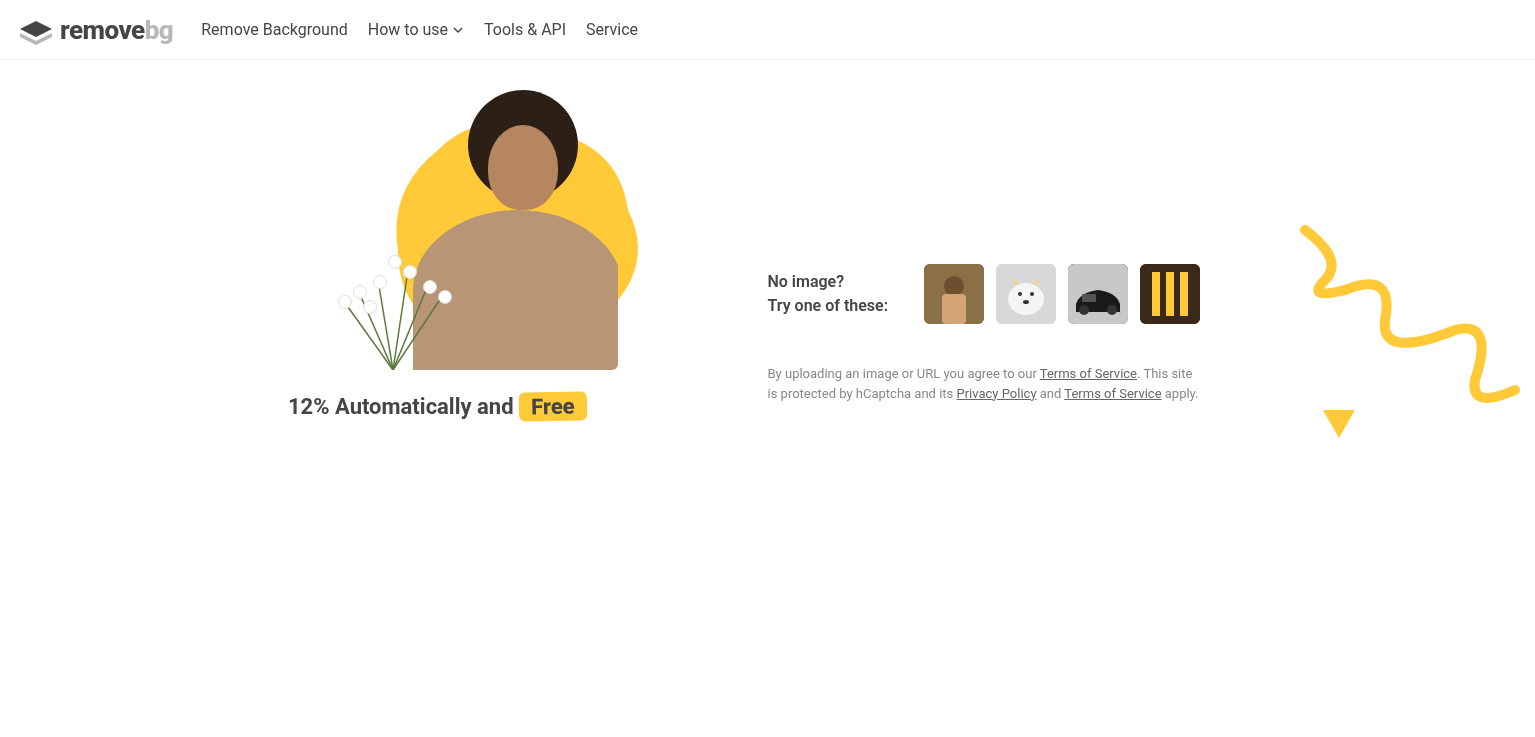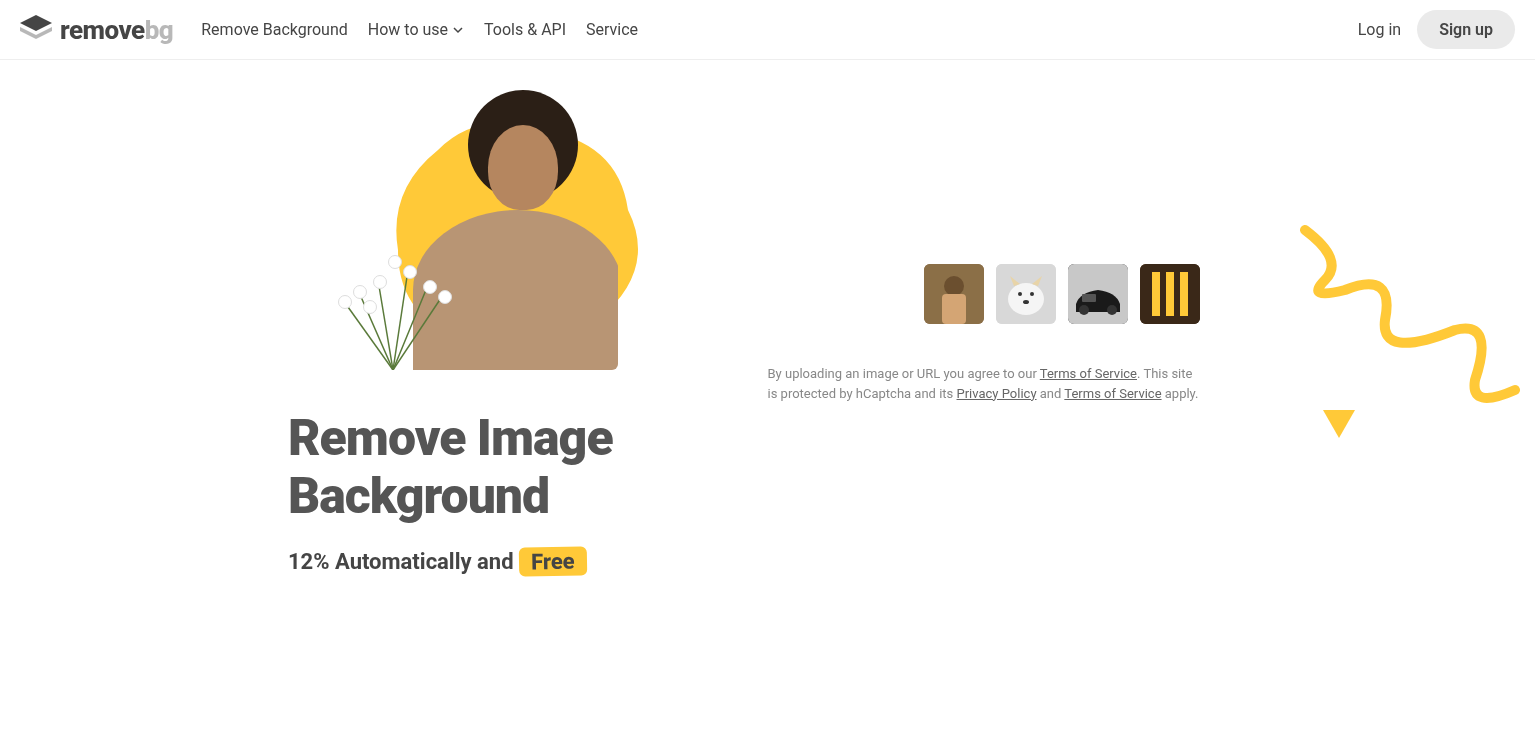--- a/index.html
+++ b/index.html
@@ -1,18 +1,18 @@
 <!DOCTYPE html>
 <html><head>
 <meta charset="utf-8">
 <style>
 *{margin:0;padding:0;box-sizing:border-box}
 body{font-family:-apple-system,BlinkMacSystemFont,"Segoe UI",Roboto,Helvetica,Arial,sans-serif;background:#fff;color:#454545;width:1535px}
 header{display:flex;align-items:center;padding:0 20px;height:60px;border-bottom:1px solid #eee}
-.logo{display:flex;align-items:flex-start;gap:8px;margin-right:28px}
+.logo{display:flex;align-items:flex-end;gap:8px;margin-right:28px}
 .logo-text{font-size:26px;font-weight:800;color:#454545;letter-spacing:-0.5px}
 .logo-text .bg{color:#b8b8b8}
 nav{display:flex;gap:20px;flex:1}
 nav a{color:#454545;text-decoration:none;font-size:16px;display:flex;align-items:center;gap:4px}
 .auth{display:flex;align-items:center;gap:16px}
 .auth a{text-decoration:none;color:#454545;font-size:16px}
 .signup{background:#eaeaea;padding:10px 22px;border-radius:22px;font-weight:600}
 main{display:flex;padding:30px 0 0 0;position:relative;overflow:hidden;height:677px}
 .left{width:50%;padding-left:288px;padding-top:0}
 .hero-img{position:relative;width:360px;height:280px;margin-left:30px}
@@ -61,24 +61,20 @@
     <a href="#">Remove Background</a>
     <a href="#">
         <span>How to use</span>
         <svg class="chev" width="12" height="12" viewBox="0 0 12 12">
           <path d="M2 4 L6 8 L10 4" stroke="#454545" stroke-width="1.5" fill="none"></path>
         </svg>
       </a>
     <a href="#">Tools &amp; API</a>
     <a href="#">Service</a>
   </nav>
-  <div class="auth">
-    <a href="#">Log in</a>
-    <a href="#" class="signup">Sign up</a>
-  </div>
 </header>
 
 <main>
   <div class="left">
     <div class="hero-img">
       <svg class="yellow-blob" viewBox="0 0 280 260">
           <path d="M60 40 Q100 0 160 20 Q240 30 250 100 Q280 160 220 210 Q160 260 90 230 Q20 210 20 140 Q10 80 60 40 Z" fill="#ffc938"></path>
         </svg>
       <div class="person">
         <div class="hair"></div>
@@ -99,34 +95,34 @@
         <div class="flower" style="left:55px;top:75px"></div>
         <div class="flower" style="left:85px;top:65px"></div>
         <div class="flower" style="left:35px;top:85px"></div>
         <div class="flower" style="left:105px;top:80px"></div>
         <div class="flower" style="left:20px;top:95px"></div>
         <div class="flower" style="left:120px;top:90px"></div>
         <div class="flower" style="left:70px;top:55px"></div>
         <div class="flower" style="left:45px;top:100px"></div>
       </div>
     </div>
-    <h1><span>Remove Image</span><br><span>Background</span></h1>
     <p class="sub"><span>12% Automatically and</span> <span class="free-badge">Free</span></p>
   </div>
 
   <div class="right">
     <svg class="squiggle" viewBox="0 0 260 200">
         <path d="M10 10 Q50 40 30 60 Q10 80 50 70 Q100 50 90 100 Q85 140 160 110 Q200 100 180 160 Q175 190 220 170" stroke="#ffc938" stroke-width="10" fill="none" stroke-linecap="round"></path>
       </svg>
     <svg class="triangle" width="32" height="28" viewBox="0 0 32 28">
         <path d="M0 0 L32 0 L16 28 Z" fill="#ffc938"></path>
       </svg>
 
 
     <div class="samples">
+      <div class="samples-text"><span>No image?</span><br><span>Try one of these:</span></div>
       <div class="thumbs">
         <div class="thumb t1">
             <svg width="60" height="60">
               <rect width="60" height="60" fill="#8b6f47"></rect>
               <circle cx="30" cy="22" r="10" fill="#6b4f2f"></circle>
               <rect x="18" y="30" width="24" height="30" fill="#d4a574" rx="4"></rect>
             </svg>
           </div>
         <div class="thumb t2">
             <svg width="60" height="60">

